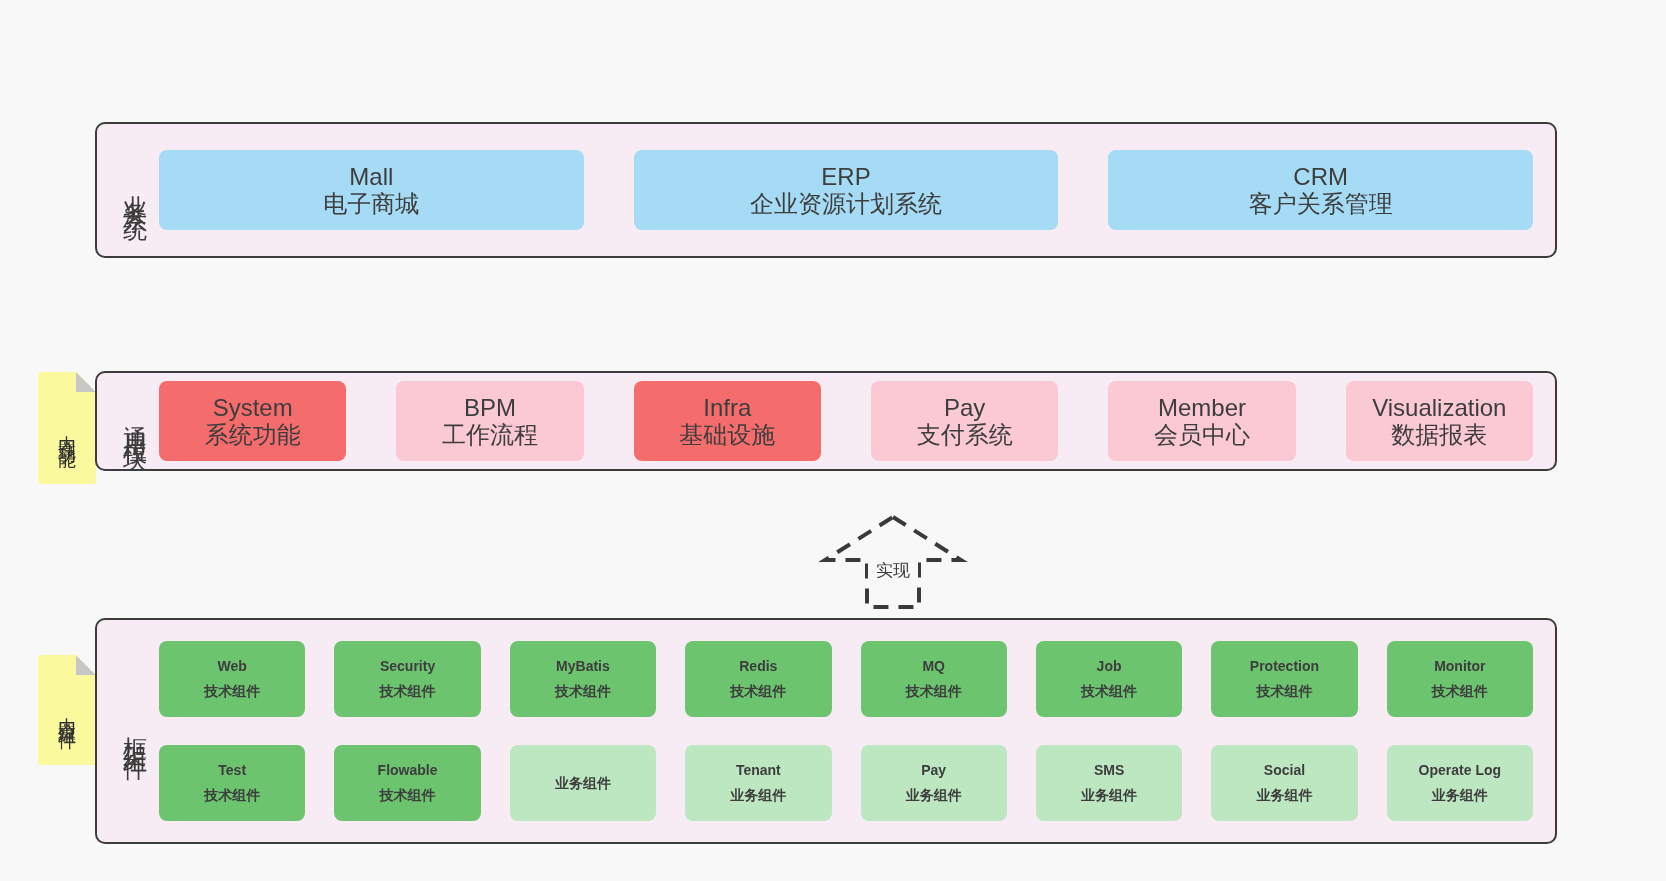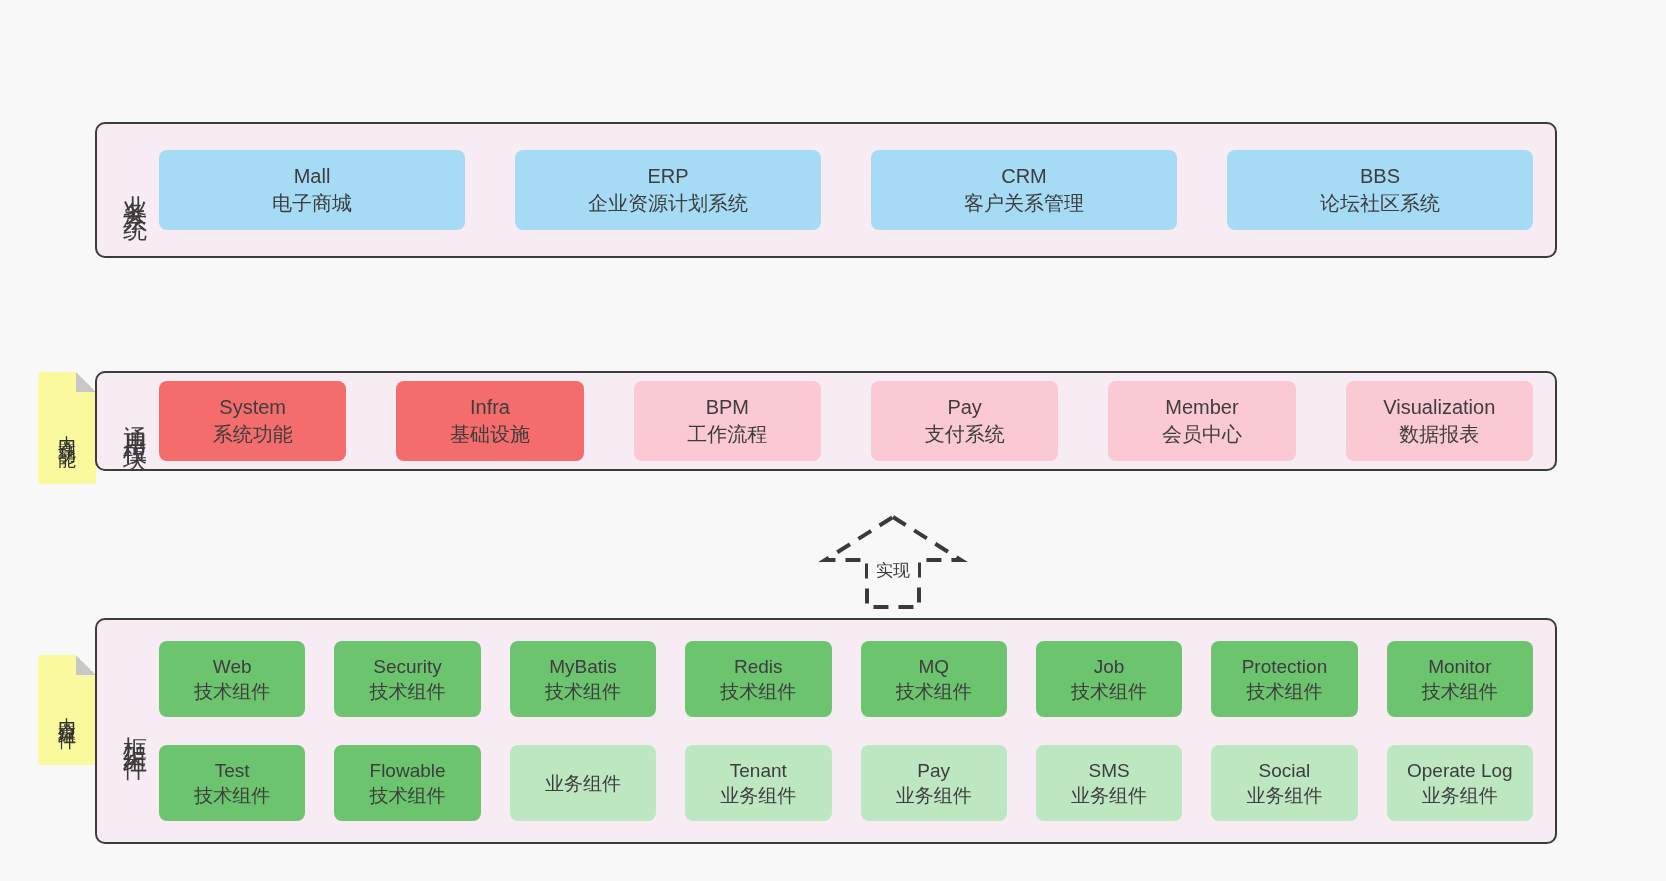--- a/index.html
+++ b/index.html
@@ -11,30 +11,30 @@
            border:2px solid #3c3c3c; border-radius:10px; z-index:2; }
   .panel-inner { display:flex; align-items:center; height:100%; padding:0 22px 0 14px; }
 
   .side-label-wrap { width:48px; display:flex; justify-content:center; align-items:center; flex:none; }
   .side-label { writing-mode:vertical-rl; text-orientation:upright; font-size:24px;
                 letter-spacing:7px; color:#3b3b3b; white-space:nowrap; }
 
   .boxes { flex:1; display:flex; gap:50px; }
   .box { flex:1; height:80px; border-radius:8px; display:flex; flex-direction:column;
          justify-content:center; align-items:center; text-align:center;
-         font-size:20px; line-height:27px; color:#3d3d3d; padding:2px 6px; }
+         font-size:24px; line-height:27px; color:#3d3d3d; padding:2px 6px; }
   .blue  { background:#a6dbf5; }
   .red   { background:#f56c6c; }
   .pink  { background:#fbc9d3; }
   .green { background:#6cc46f; }
   .lgreen{ background:#bde7c0; }
 
   .rows { flex:1; display:flex; flex-direction:column; gap:28px; }
   .rows .boxes { gap:29px; }
-  .rows .box { height:76px; font-size:19px; line-height:25px; }
+  .rows .box { height:76px; font-size:14px; line-height:25px;font-weight:bold; }
 
   .tab { position:absolute; left:38px; width:58px; background:#fbf99d; z-index:1;
          border-radius:3px; clip-path:polygon(0 0, calc(100% - 20px) 0, 100% 20px, 100% 100%, 0 100%);
          display:flex; align-items:center; justify-content:center; }
   .tab::after { content:""; position:absolute; top:0; right:0; width:20px; height:20px;
                 background:linear-gradient(to bottom left, rgba(0,0,0,0) 50%, #c7c7c7 50%); }
   .tab-label { writing-mode:vertical-rl; text-orientation:upright; font-size:18px;
                letter-spacing:5px; color:#2f2f2f; padding-top:6px; white-space:nowrap; }
 
   .arrow { position:absolute; z-index:2; }
@@ -67,46 +67,42 @@
           <span>电子商城</span>
         </div>
         <div class="box blue">
           <span>ERP</span>
           <span>企业资源计划系统</span>
         </div>
         <div class="box blue">
           <span>CRM</span>
           <span>客户关系管理</span>
         </div>
-        <div class="box blue">
-          <span>BBS</span>
-          <span>论坛社区系统</span>
-        </div>
       </div>
     </div>
   </div>
 
 
   <div class="panel" style="top:371px; height:100px;">
     <div class="panel-inner">
       <div class="side-label-wrap">
         <span class="side-label">通用模块</span>
       </div>
       <div class="boxes">
         <div class="box red">
           <span>System</span>
           <span>系统功能</span>
         </div>
+        <div class="box pink">
+          <span>BPM</span>
+          <span>工作流程</span>
+        </div>
         <div class="box red">
           <span>Infra</span>
           <span>基础设施</span>
-        </div>
-        <div class="box pink">
-          <span>BPM</span>
-          <span>工作流程</span>
         </div>
         <div class="box pink">
           <span>Pay</span>
           <span>支付系统</span>
         </div>
         <div class="box pink">
           <span>Member</span>
           <span>会员中心</span>
         </div>
         <div class="box pink">

